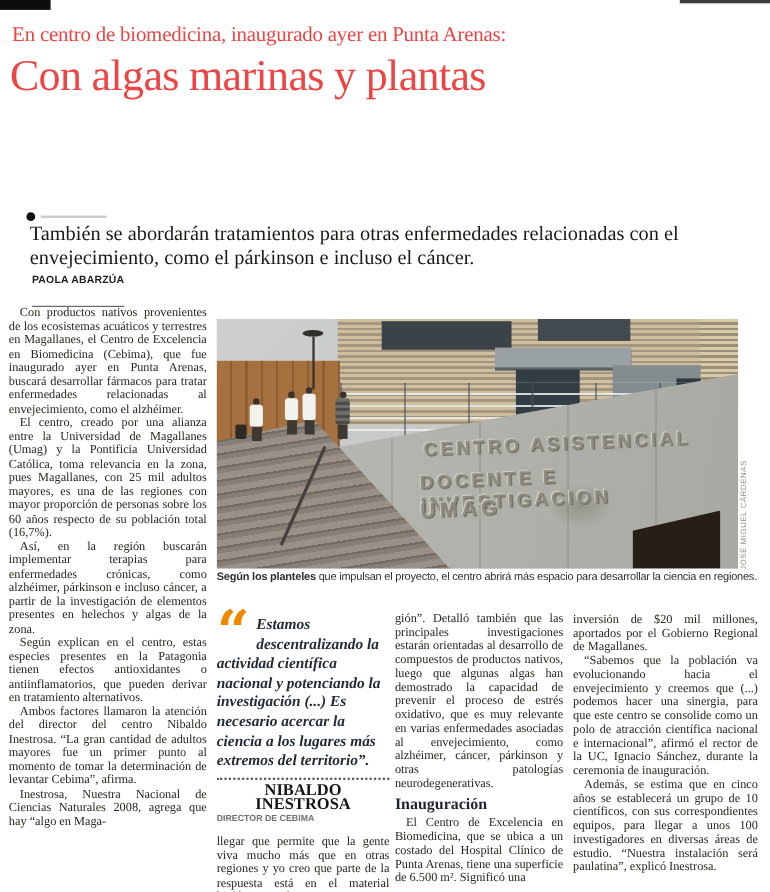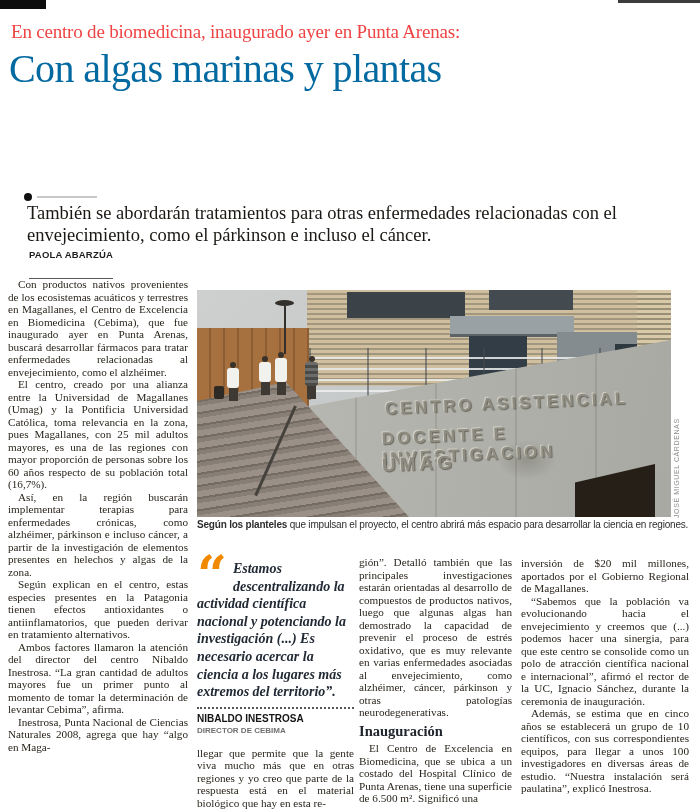--- a/index.html
+++ b/index.html
@@ -6,21 +6,21 @@
   body{
     width:700px;height:811px;position:relative;overflow:hidden;
     background:#ffffff;color:#2a251d;
     font-family:"Liberation Serif", serif;
   }
   
   .artifact-tl{position:absolute;left:0;top:0;width:46px;height:9px;background:#0d0d0d;}
   .artifact-tr{position:absolute;left:618px;top:0;width:82px;height:3px;background:#3c3c3c;}
   
   .kicker{position:absolute;left:11px;top:21px;width:660px;font-size:19px;color:#ef4444;letter-spacing:-0.2px;}
-  .headline{position:absolute;left:9px;top:46px;width:688px;font-size:40px;line-height:45px;color:#0369a1;letter-spacing:-0.6px;font-weight:400;}
+  .headline{position:absolute;left:9px;top:46px;width:688px;font-size:40px;line-height:45px;color:#ef4444;letter-spacing:-0.6px;font-weight:400;}
   .headline span{display:block;}
   .divider{position:absolute;left:24px;top:192px;height:10px;}
   .divider .dot{position:absolute;left:0;top:1px;width:8px;height:8px;border-radius:50%;background:#101010;}
   .divider .line{position:absolute;left:13px;top:4px;width:60px;height:2px;background:#c8c8c8;}
   .deck{position:absolute;left:27px;top:203px;width:657px;font-size:18.5px;line-height:21.5px;color:#1b1813;}
   .byline{position:absolute;left:29px;top:249px;font-family:"Liberation Sans",sans-serif;
     font-size:9.5px;font-weight:700;letter-spacing:0.2px;color:#1d1d1d;
     border-bottom:1px solid #5a5a5a;padding-bottom:18px;}
   
   .col{position:absolute;text-align:justify;font-size:11.2px;line-height:12.5px;color:#2a251d;}
@@ -30,21 +30,21 @@
   .col2{left:197px;top:560px;width:157px;}
   .col3{left:359px;top:556px;width:153px;}
   .col4{left:521px;top:557px;width:168px;}
   .subhead{font-size:14.5px;font-weight:700;color:#20242c;margin:6px 0 5px;text-align:left;}
   .col2 .continuation{margin-top:9px;}
   
   .quote-text{font-size:14px;line-height:17.6px;font-weight:700;font-style:italic;color:#222a35;text-align:left;}
   .qmark{float:left;font-family:"DejaVu Serif",serif;font-style:normal;font-size:52px;line-height:30px;height:26px;
     color:#f18900;margin-right:6px;font-weight:700;}
   .quote-rule{border:0;border-top:2px dotted #555;margin:6px 0 4px;}
-  .quote-name{font-family:Liberation Sans, sans-serif;font-size:10px;font-weight:700;color:#141414;text-align:left;}
+  .quote-name{font-family:Liberation Serif, serif;font-size:15px;font-weight:700;color:#141414;text-align:center;}
   .quote-role{font-family:"Liberation Sans",sans-serif;font-size:8px;font-weight:700;color:#6f6f6f;text-align:left;}
   
   .photo{position:absolute;left:197px;top:290px;width:474px;height:227px;overflow:hidden;
     background:linear-gradient(135deg,#cdd0cf 0%,#c3c6c6 60%,#bfc2c1 100%);}
   .photo *{position:absolute;}
   .facade-slats{left:110px;top:0;width:364px;height:96px;
     background:repeating-linear-gradient(180deg,#d0bf9e 0 3px,#a2977e 3px 5px);}
   .win-row-a{left:150px;top:2px;width:118px;height:26px;background:#3c4348;}
   .win-row-b{left:292px;top:0;width:84px;height:20px;background:#434a50;}
   .canopy{left:253px;top:26px;width:124px;height:18px;background:#9aa1a4;box-shadow:0 3px 0 #5c6367;}
@@ -118,21 +118,21 @@
 <div class="deck">También se abordarán tratamientos para otras enfermedades relacionadas con el envejecimiento, como el párkinson e incluso el cáncer.</div>
 
 <div class="byline">PAOLA ABARZÚA</div>
 
 <div class="col col1">
   <p>Con productos nativos provenientes de los ecosistemas acuáticos y terrestres en Magallanes, el Centro de Excelencia en Biomedicina (Cebima), que fue inaugurado ayer en Punta Arenas, buscará desarrollar fármacos para tratar enfermedades relacionadas al envejecimiento, como el alzhéimer.</p>
   <p>El centro, creado por una alianza entre la Universidad de Magallanes (Umag) y la Pontificia Universidad Católica, toma relevancia en la zona, pues Magallanes, con 25 mil adultos mayores, es una de las regiones con mayor proporción de personas sobre los 60 años respecto de su población total (16,7%).</p>
   <p>Así, en la región buscarán implementar terapias para enfermedades crónicas, como alzhéimer, párkinson e incluso cáncer, a partir de la investigación de elementos presentes en helechos y algas de la zona.</p>
   <p>Según explican en el centro, estas especies presentes en la Patagonia tienen efectos antioxidantes o antiinflamatorios, que pueden derivar en tratamiento alternativos.</p>
   <p>Ambos factores llamaron la atención del director del centro Nibaldo Inestrosa. “La gran cantidad de adultos mayores fue un primer punto al momento de tomar la determinación de levantar Cebima”, afirma.</p>
-  <p>Inestrosa, Punta Nacional de Ciencias Naturales 2008, agrega que hay “algo en Maga-</p>
+  <p>Inestrosa, Nuestra Nacional de Ciencias Naturales 2008, agrega que hay “algo en Maga-</p>
 </div>
 
 <div class="photo">
   <div class="facade-slats"></div>
   <div class="win-row-a"></div>
   <div class="win-row-b"></div>
   <div class="canopy"></div>
   <div class="glass-door"></div>
   <div class="panel-right"></div>
   <div class="win-right"></div>

